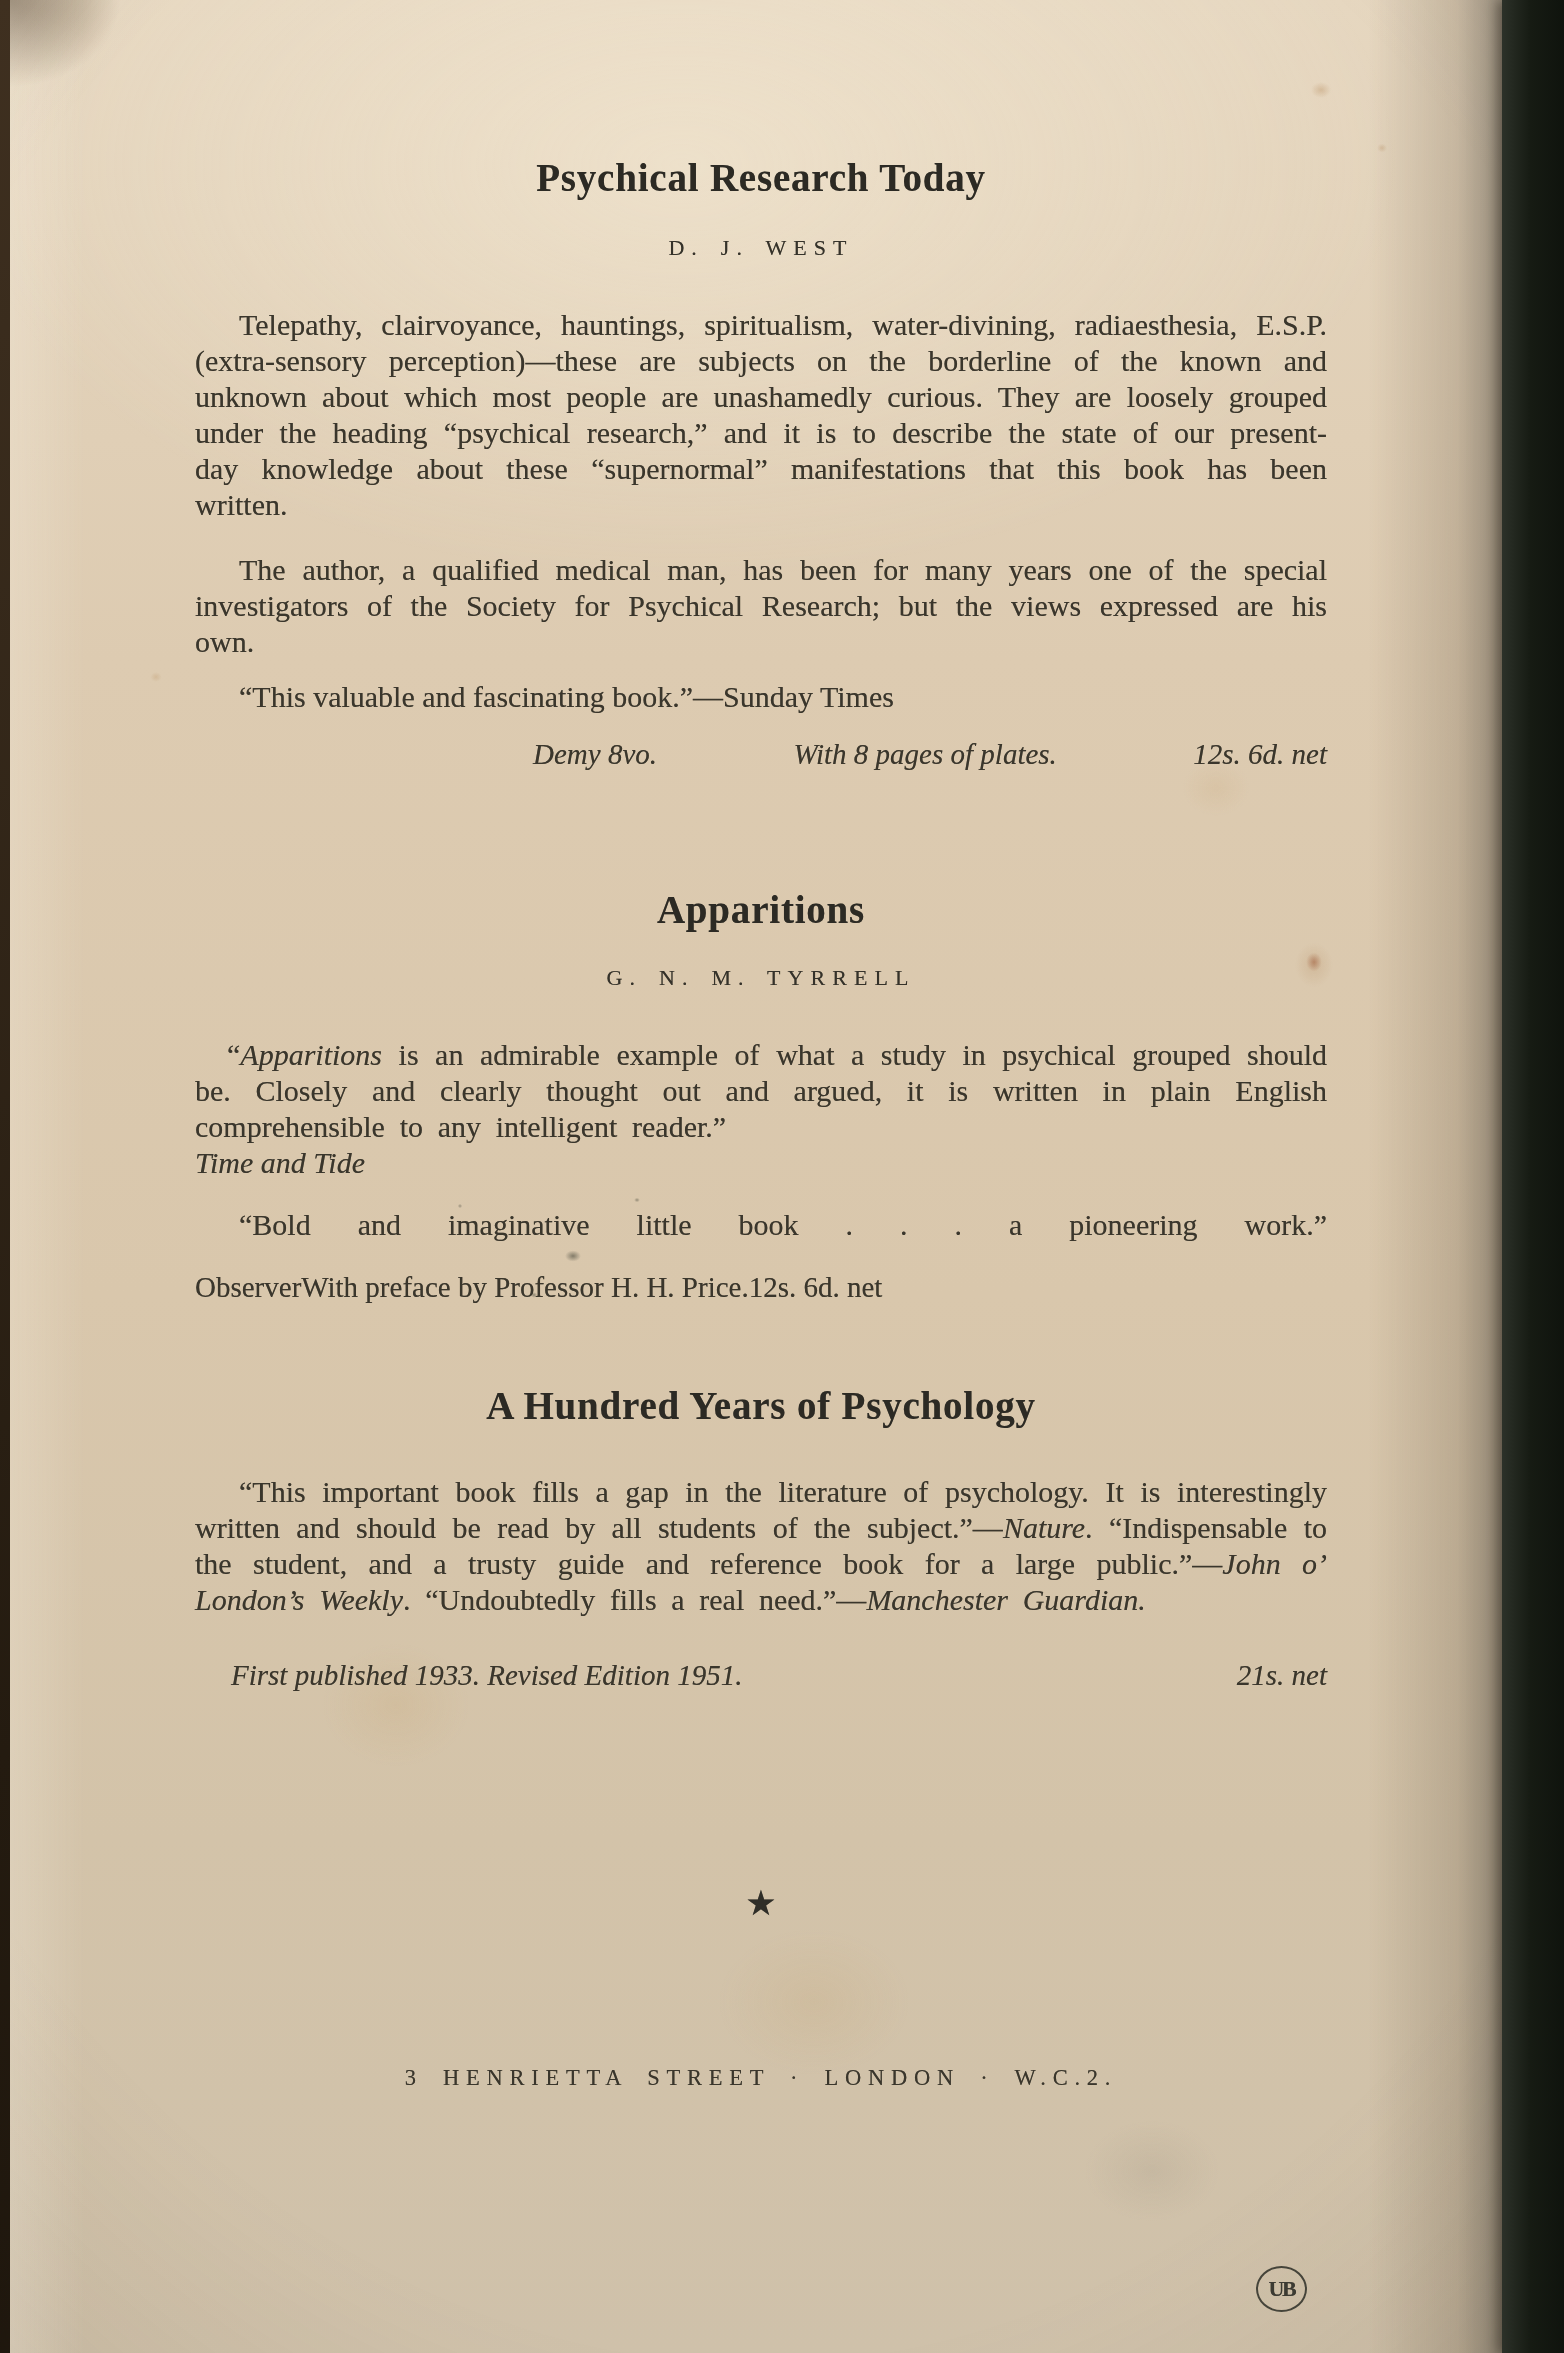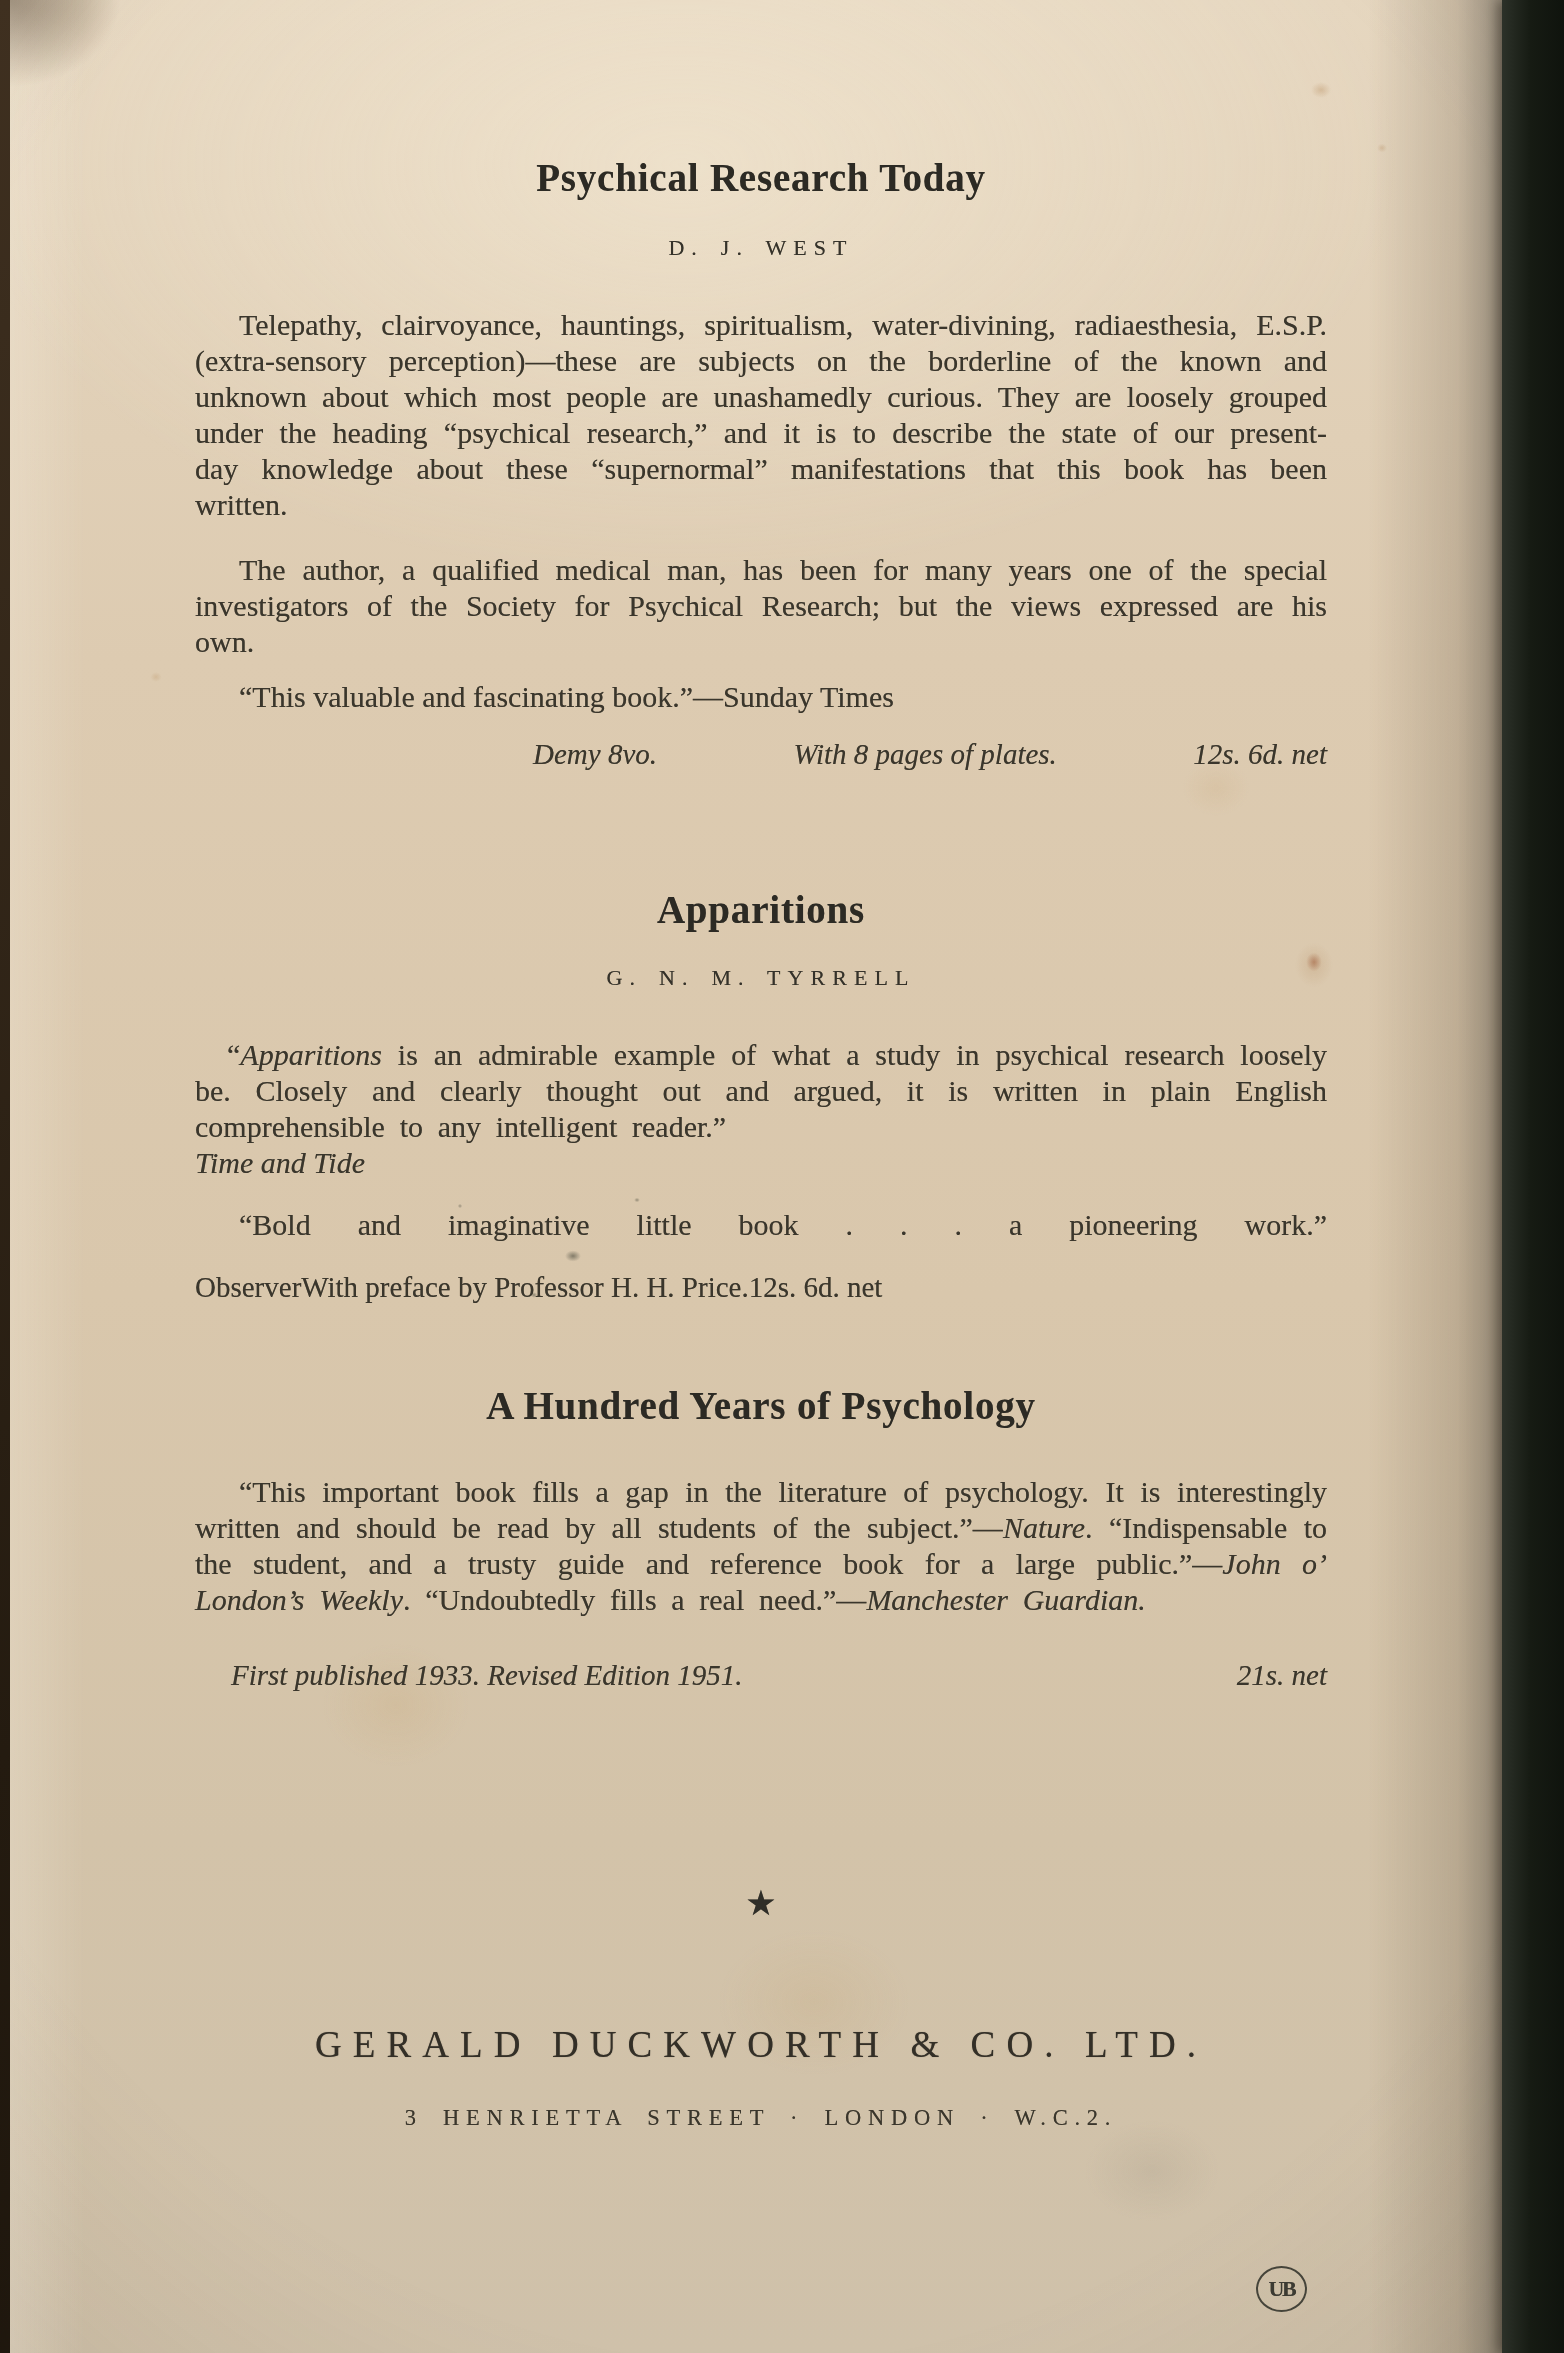--- a/index.html
+++ b/index.html
@@ -126,21 +126,21 @@
     <div class="format-line">
       <span>Demy 8vo.</span>
       <span>With 8 pages of plates.</span>
       <span>12s. 6d. net</span>
     </div>
   </div>
 
   <div class="group ink" style="top:889px">
     <div class="h-title">Apparitions</div>
     <div class="author" style="margin-top:35px">G. N. M. TYRRELL</div>
-    <p class="body-text indent-sm mt-para" style="margin-bottom:0"><span>“</span><span style="font-style: italic;">Apparitions</span><span> is an admirable example of what a study in psychical research loosely be. Closely and clearly thought out and argued, it is written in plain English comprehensible to any intelligent reader.”</span></p>
+    <p class="body-text indent-sm mt-para" style="margin-bottom:0"><span>“</span><span style="font-style: italic;">Apparitions</span><span> is an admirable example of what a study in psychical grouped should be. Closely and clearly thought out and argued, it is written in plain English comprehensible to any intelligent reader.”</span></p>
     <div class="attr-line">Time and Tide</div>
     <div class="spread-line">“Bold and imaginative little book . . . a pioneering work.”</div>
     <div class="observer-line">
       <span class="it">Observer</span>
       <span class="it">With preface by Professor H. H. Price.</span>
       <span>12s. 6d. net</span>
     </div>
   </div>
 
   <div class="group ink" style="top:1385px">
@@ -148,19 +148,18 @@
     <p class="body-text indent mt-para" style="margin-bottom:0"><span>“This important book fills a gap in the literature of psychology. It is interestingly written and should be read by all students of the subject.”—</span><span style="font-style: italic;">Nature</span><span>. “Indispensable to the student, and a trusty guide and reference book for a large public.”—</span><span style="font-style: italic;">John o’ London’s Weekly</span><span>. “Undoubtedly fills a real need.”—</span><span style="font-style: italic;">Manchester Guardian.</span></p>
     <div class="edition-line">
       <span>First published 1933. Revised Edition 1951.</span>
       <span>21s. net</span>
     </div>
   </div>
 
   <div class="star ink">★</div>
 
   <div class="publisher ink">
-    <div class="publisher-name">GERALD DUCKWORTH &amp; CO. LTD.</div>
     <div class="publisher-address">3 HENRIETTA STREET · LONDON · W.C.2.</div>
   </div>
 
   <div class="monogram">UB</div>
 </div>
 
 
 </body></html>

